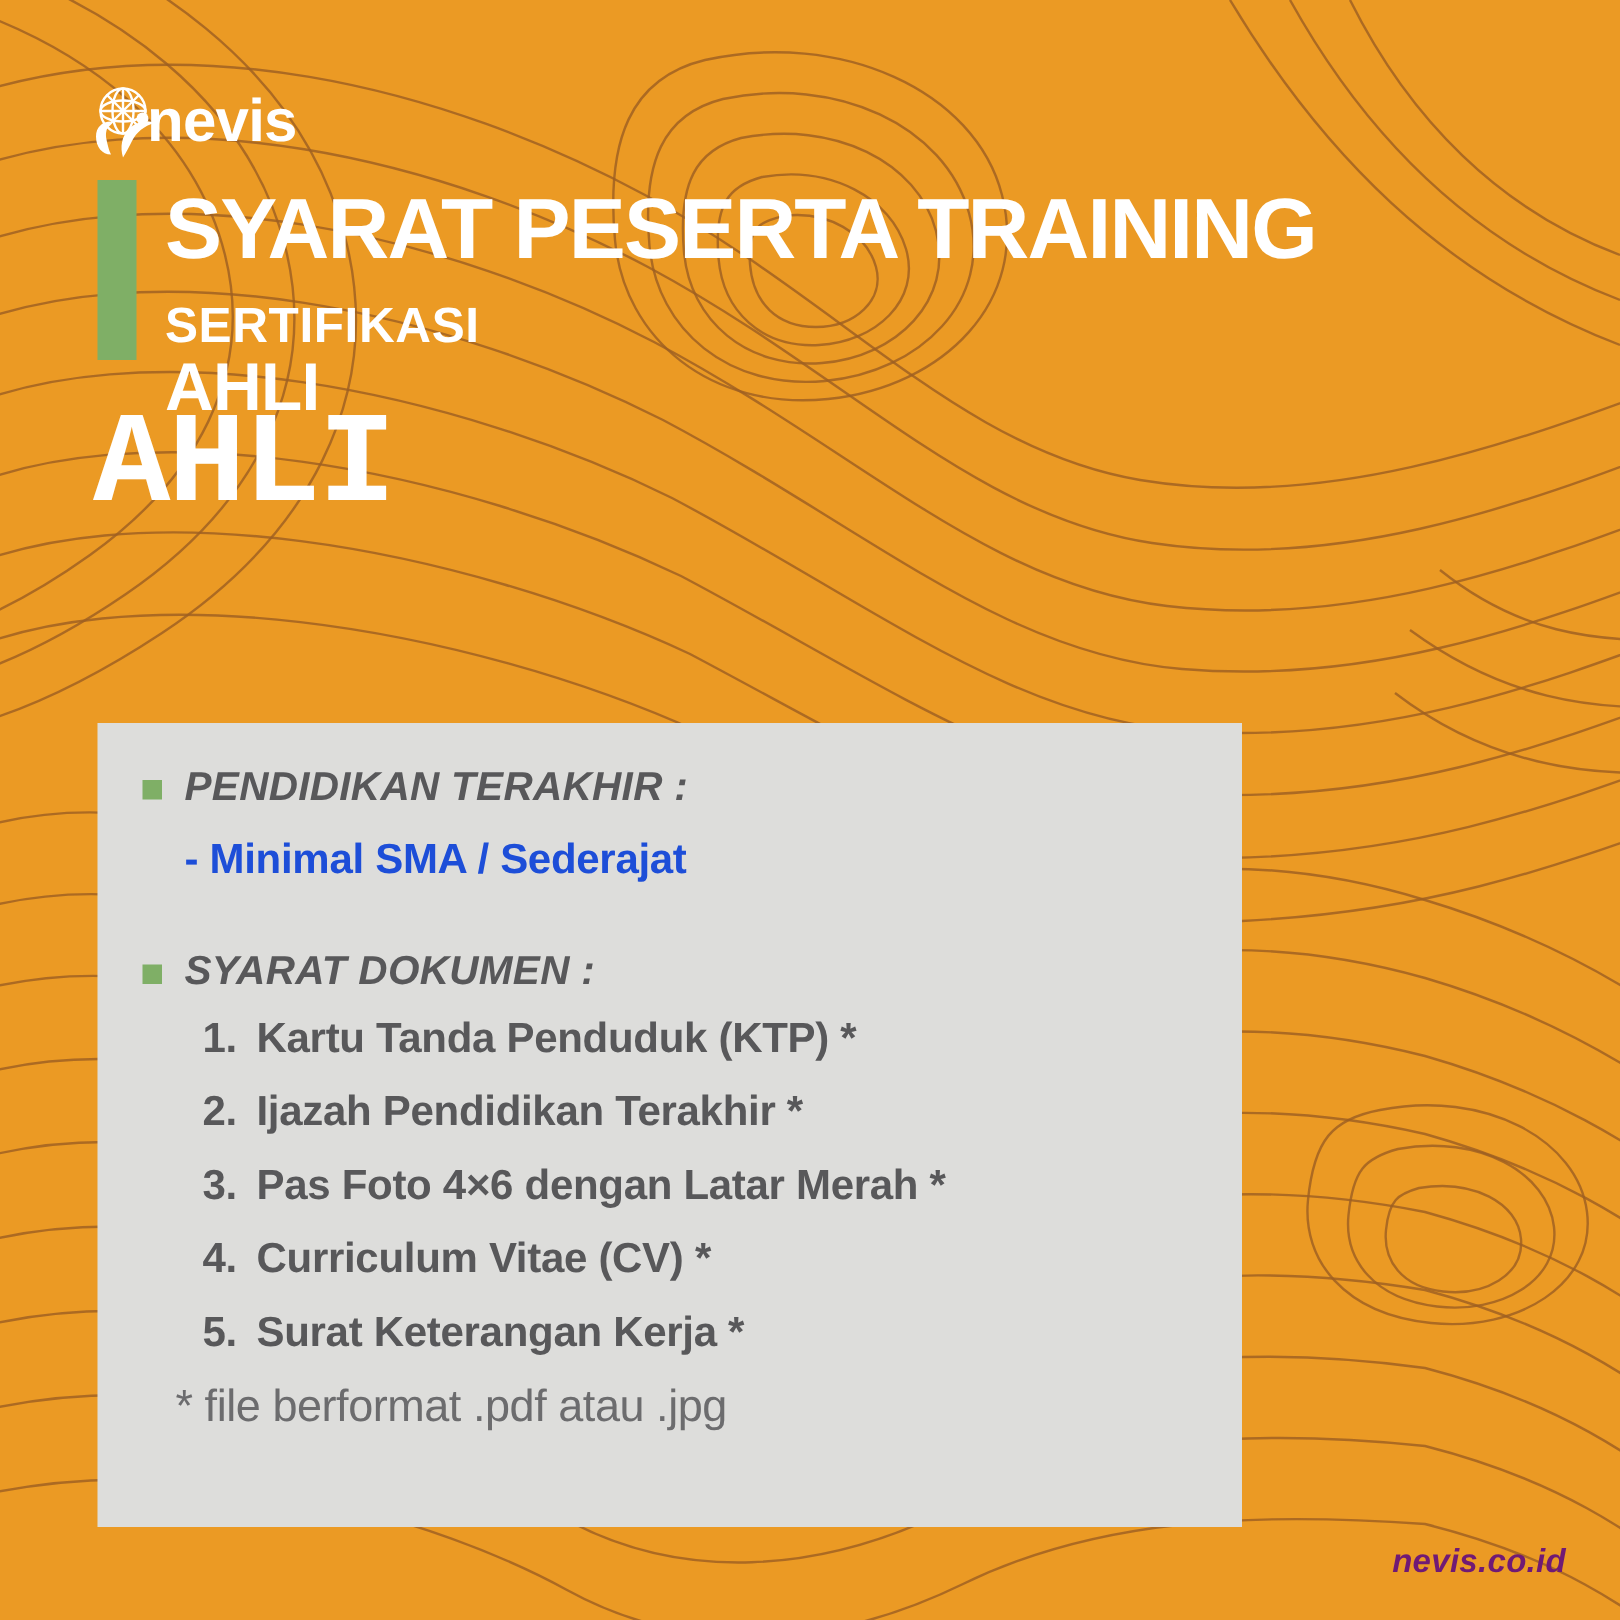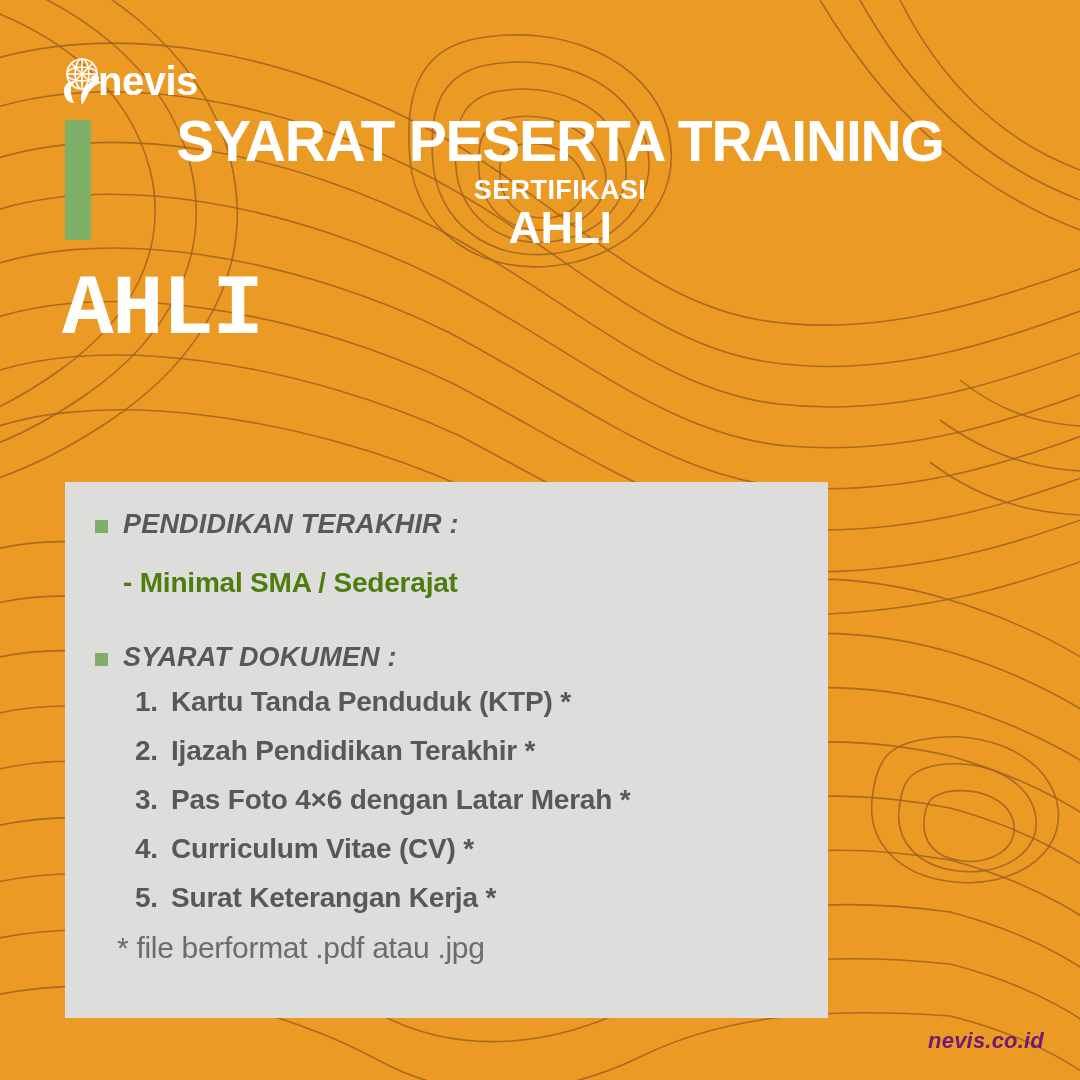--- a/index.html
+++ b/index.html
@@ -37,28 +37,28 @@
     text-align:right;
   }
 
   
   .accent-bar {
     position:absolute; left:65px; top:120px;
     width:26px; height:120px; background:#7FAF66;
   }
 
   
-  .header-block { position:absolute; left:110px; top:112px; width:900px;text-align:center; }
+  .header-block { position:absolute; left:110px; top:124px; width:900px; }
   .title-main {
     color:#FFFFFF; font-weight:700; font-size:57px;
     line-height:1.02; letter-spacing:-1.2px; white-space:nowrap;
   }
   .title-sub1 {
-    color:#FFFFFF; font-weight:700; font-size:27px;
-    line-height:1.15; letter-spacing:0.4px; margin-top:5px;
+    color:#FFFFFF; font-weight:700; font-size:33px;
+    line-height:1.15; letter-spacing:0.4px; margin-top:16px;
   }
   .title-sub2 {
     color:#FFFFFF; font-weight:700; font-size:45px;
     line-height:1.05; letter-spacing:-0.5px; margin-top:-2px;
   }
 
   
   .headline { position:absolute; left:62px; top:268px;font-family:Liberation Mono, monospace; }
   .headline-line {
     color:#FFFFFF; font-weight:700; font-size:86px;
@@ -75,22 +75,22 @@
   .sec { display:flex; align-items:flex-start; }
   .bullet {
     width:13px; height:13px; background:#7FAF66;
     flex:none; margin-top:12px; margin-right:15px;
   }
   .sec-title {
     color:#58585A; font-weight:700; font-style:italic;
     font-size:27px; letter-spacing:0.2px; line-height:1.2;
   }
   .sub-line {
-    color:#4d7c0f; font-weight:700; font-size:28px;
-    margin-left:28px; margin-top:27px; letter-spacing:-0.2px;
+    color:#1d4ed8; font-weight:700; font-size:28px;
+    margin-left:28px; margin-top:17px; letter-spacing:-0.2px;
   }
   .gap { height:42px; }
   .doc-list { margin-left:40px; margin-top:12px; }
   .doc-item {
     display:flex; color:#58585A; font-weight:700;
     font-size:28px; letter-spacing:-0.2px; margin-bottom:17px;
   }
   .doc-num { width:36px; flex:none; }
   .footnote {
     color:#6C6C6E; font-weight:400;

